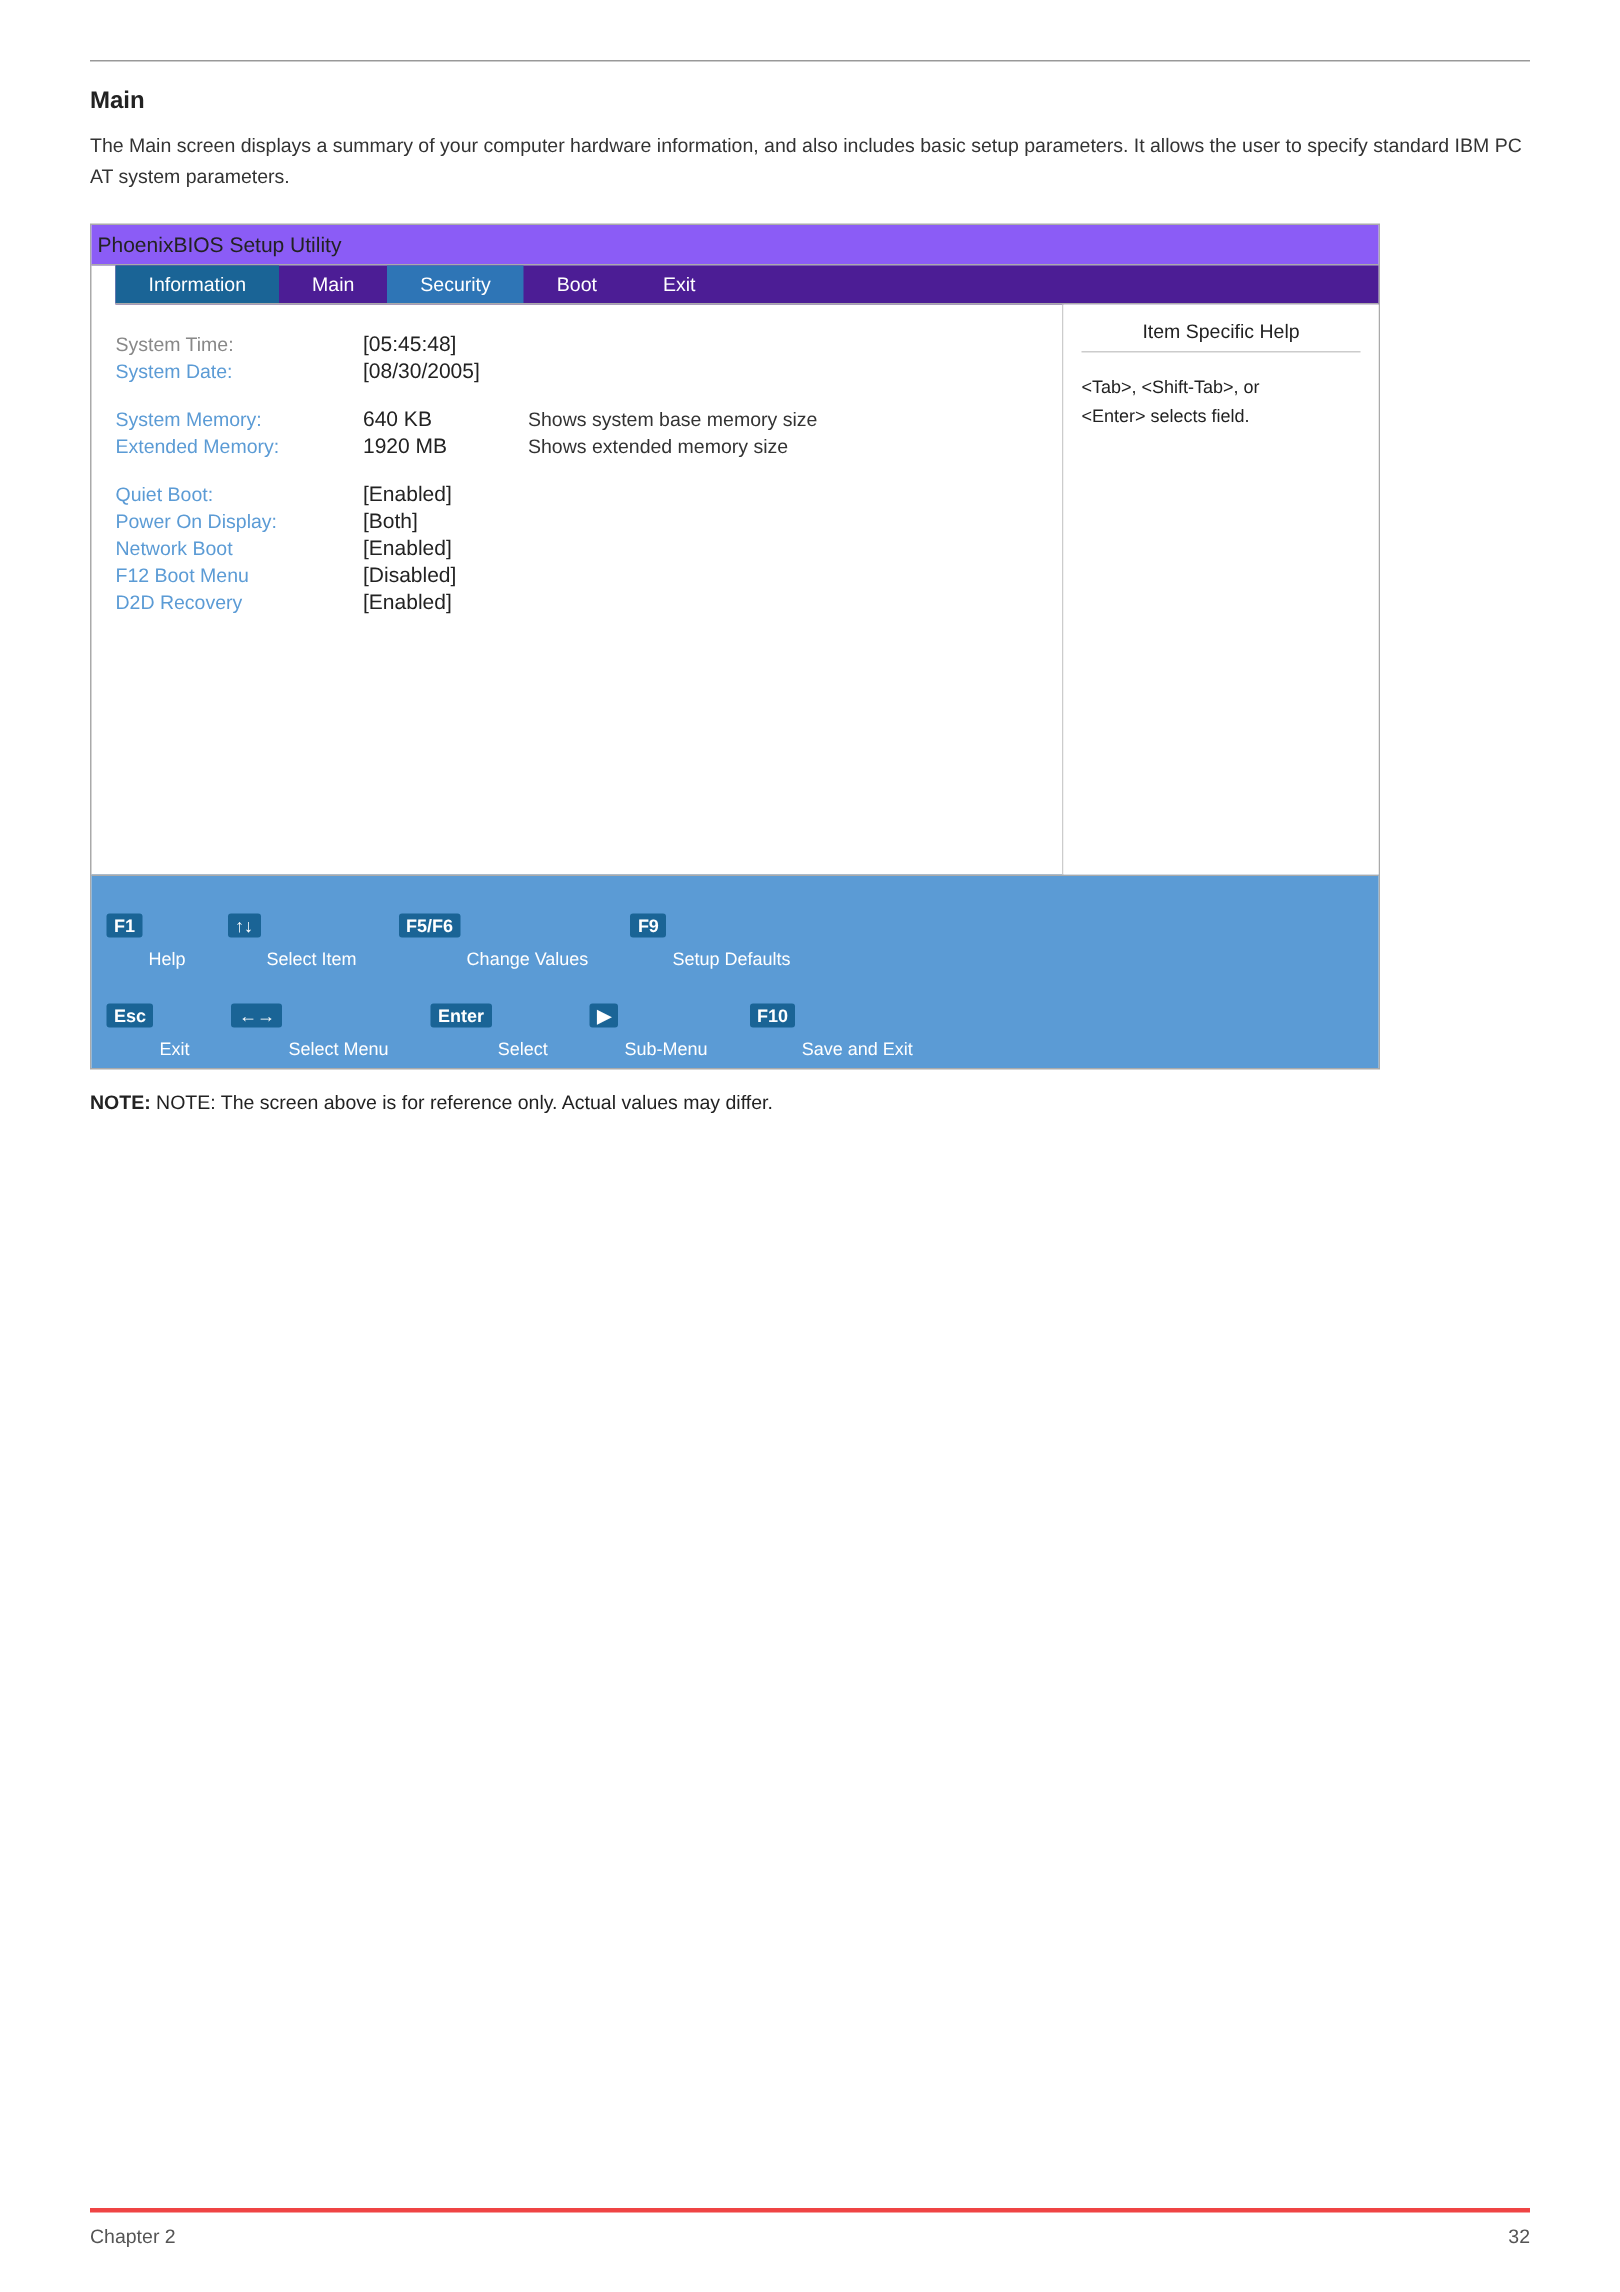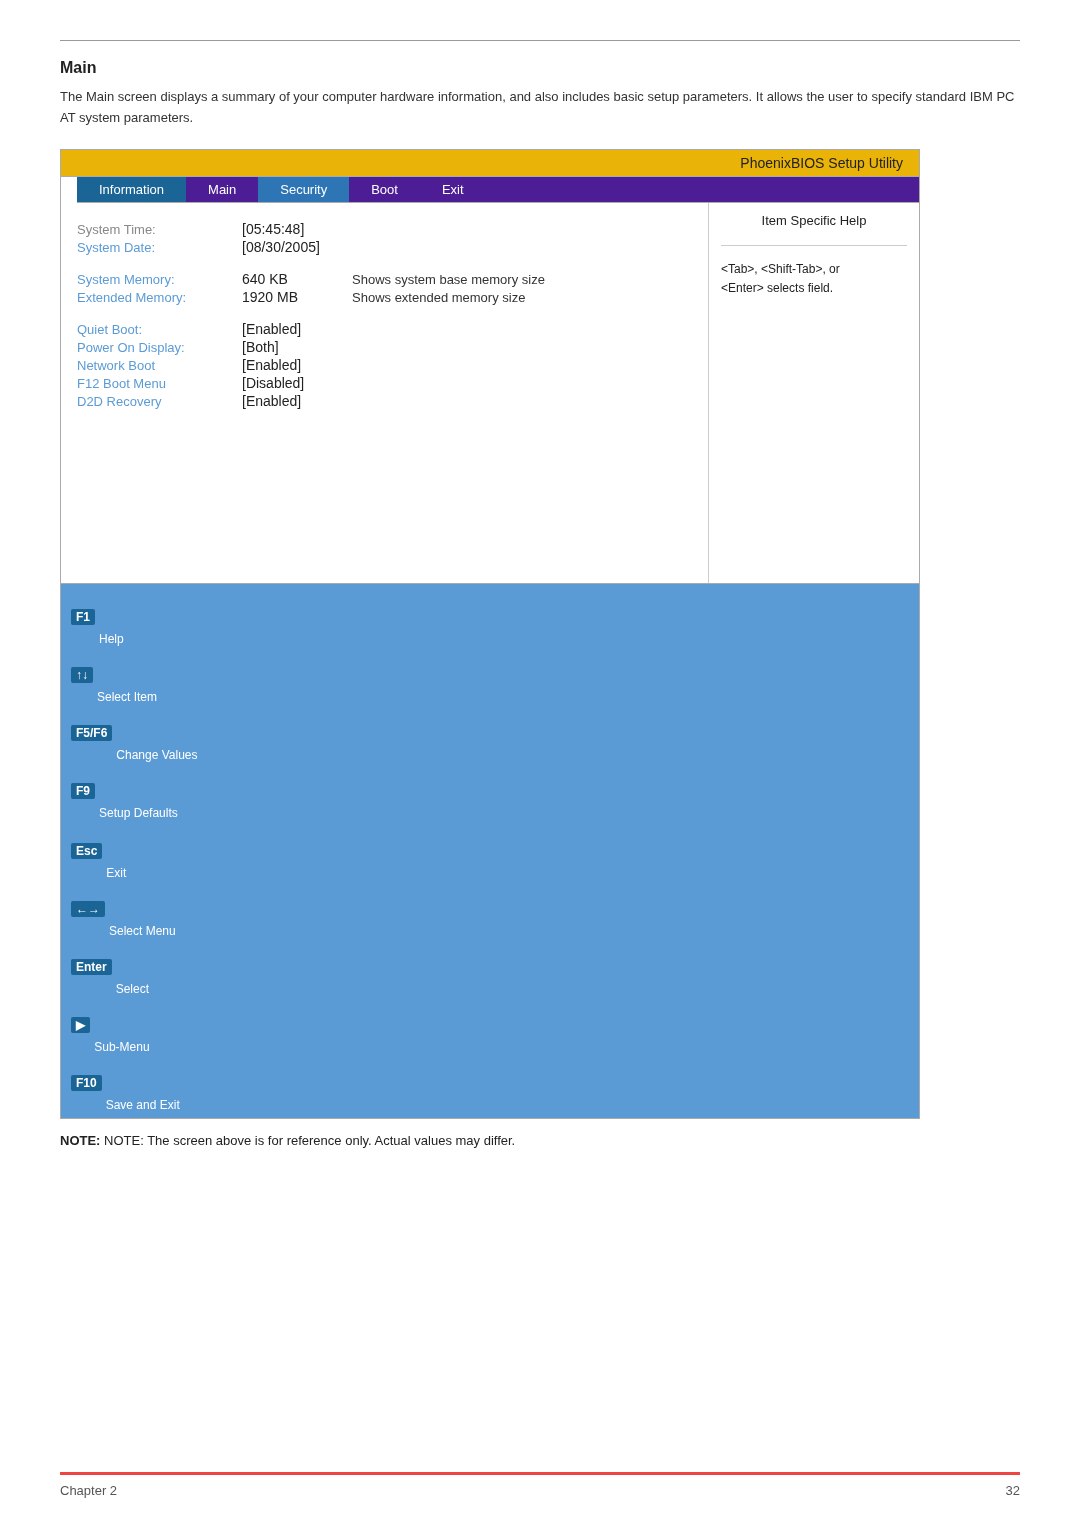--- a/index.html
+++ b/index.html
@@ -28,25 +28,25 @@
       line-height: 1.6;
     }
     
     .bios-box {
       border: 1.5px solid #aaa;
       width: 860px;
       margin-left: 0;
       background: #fff;
     }
     .bios-title-bar {
-      background: #eab308;
-      text-align: right;
+      background: #8b5cf6;
+      text-align: left;
       font-size: 14px;
       color: #222;
-      padding: 5px 16px;
+      padding: 5px 4px;
       border-bottom: 1px solid #aaa;
     }
     .bios-menu-bar {
       display: flex;
       background: #4c1d95;
       border-bottom: 1px solid #aaa;
       margin-left: 16px;
     }
     .bios-menu-item {
       padding: 5px 22px;
@@ -76,21 +76,21 @@
       font-size: 12px;
       color: #222;
       background: #fff;
     }
     .help-title {
       text-align: center;
       font-size: 13px;
       color: #222;
       margin-bottom: 14px;
       border-bottom: 1px solid #ccc;
-      padding-bottom: 17px;
+      padding-bottom: 6px;
     }
     .help-text {
       font-size: 12px;
       color: #222;
       line-height: 1.6;
     }
     .bios-row {
       display: flex;
       margin-bottom: 2px;
       align-items: baseline;
@@ -119,21 +119,20 @@
       display: flex;
       align-items: center;
       padding: 4px 10px;
       border-top: 1px solid #aaa;
       flex-wrap: wrap;
     }
     .bios-footer-row {
       display: flex;
       width: 100%;
       margin-bottom: 2px;
-      flex-direction: column;
     }
     .footer-item {
       display: flex;
       align-items: center;
       margin-right: 28px;
       font-size: 12px;
       color: #fff;
     }
     .footer-key {
       background: #1a6496;

